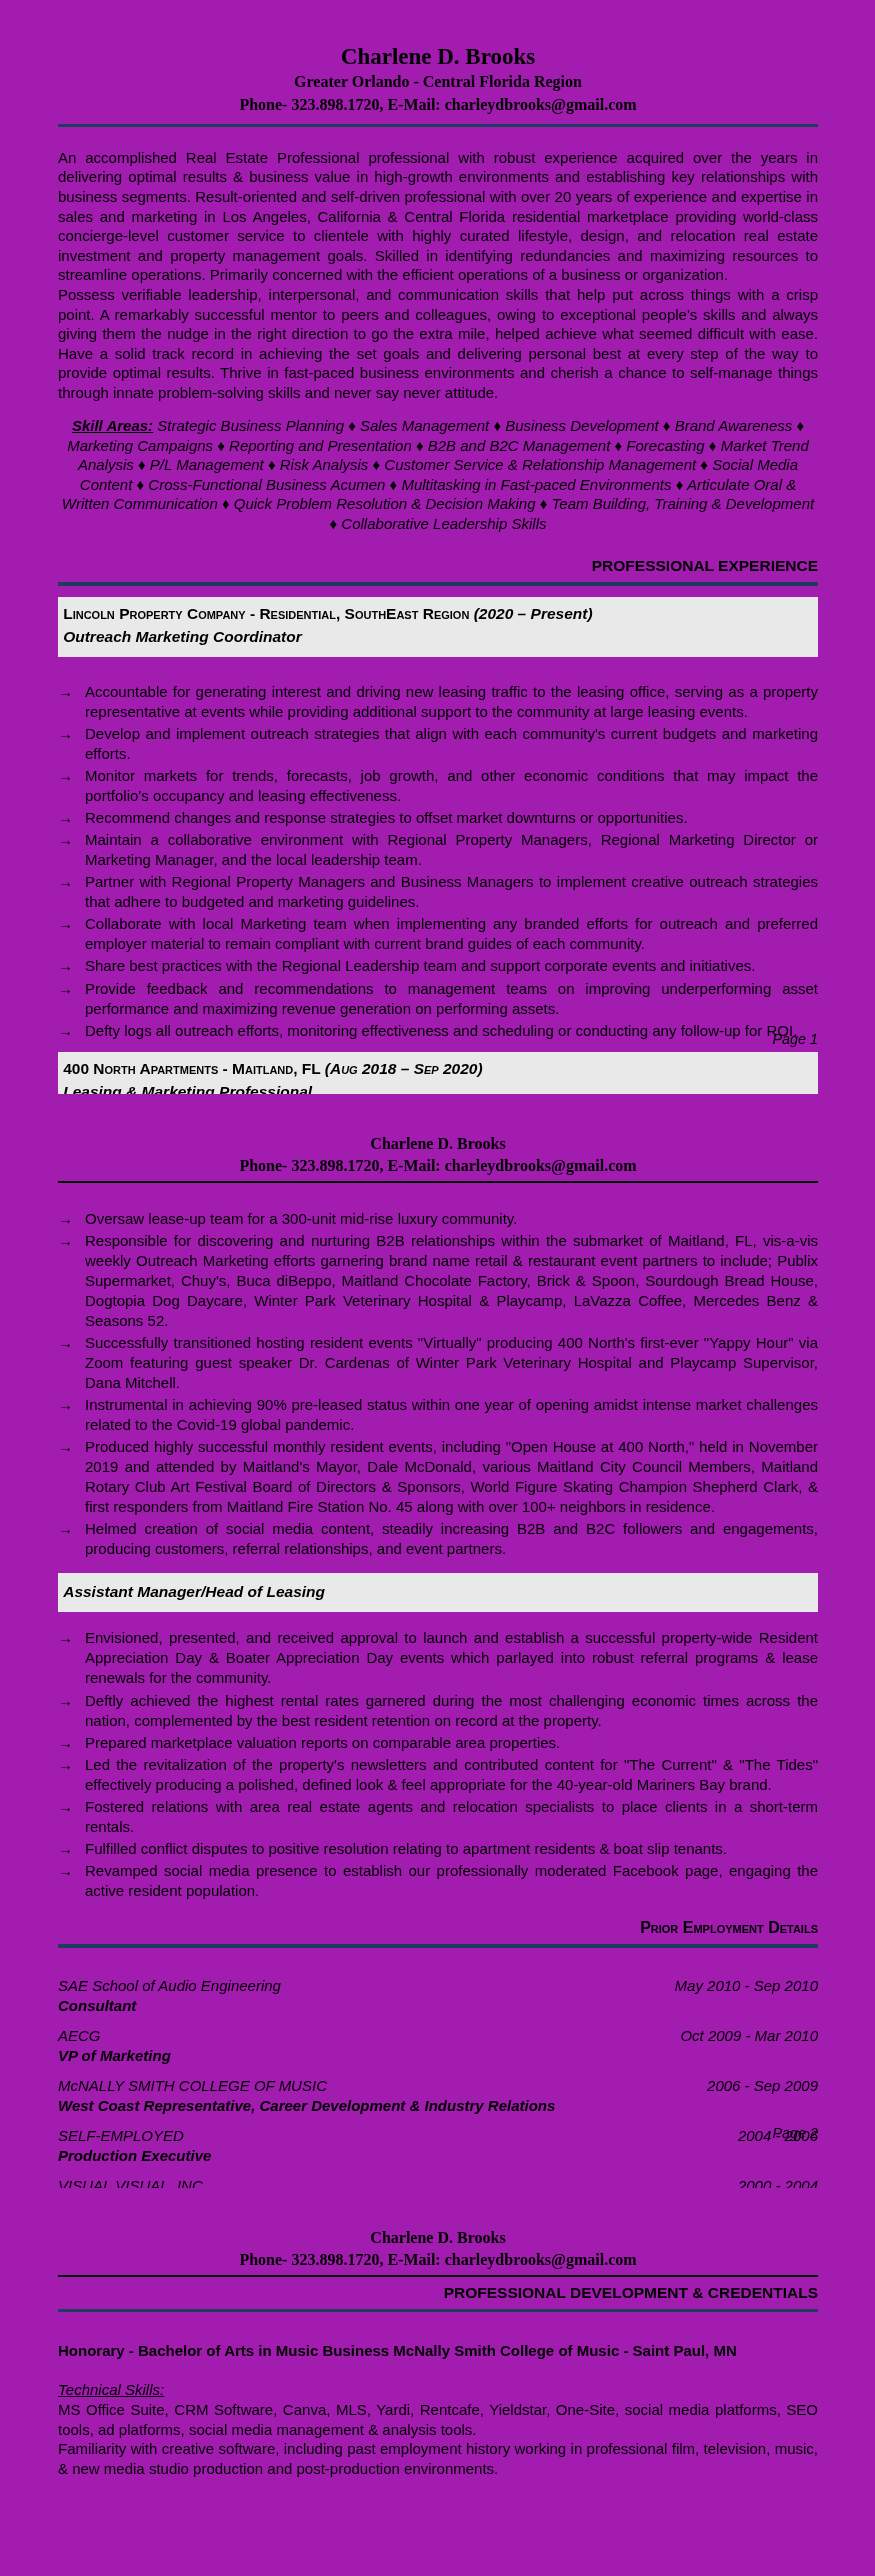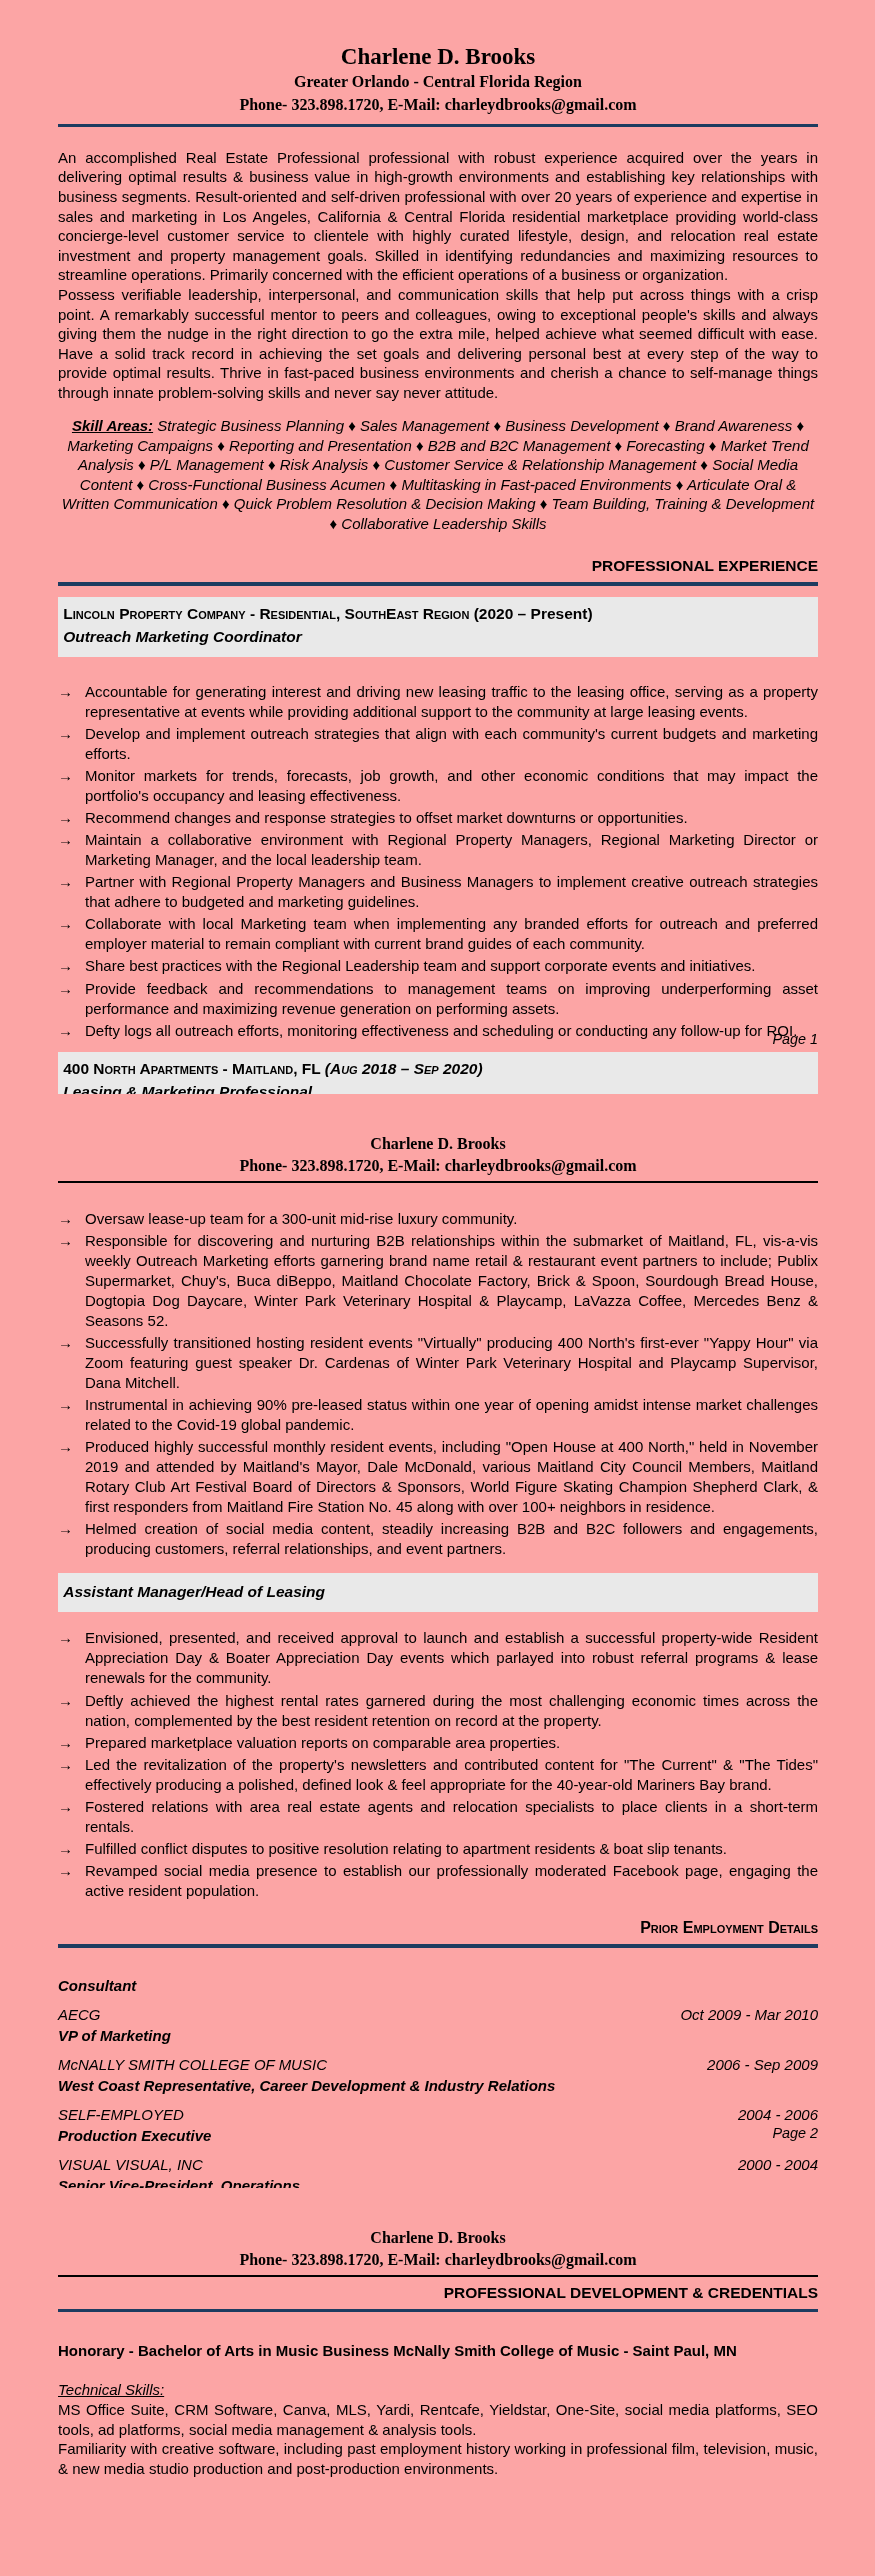--- a/index.html
+++ b/index.html
@@ -7,21 +7,21 @@
     width: 876px; height: 3400px;
     font-family: "Liberation Sans", sans-serif;
     color: #000;
   }
   .page {
     position: relative;
     width: 876px; height: 1094px;
     box-sizing: border-box;
     padding: 0 58px;
     overflow: hidden;
-    background: #fca5a5;
+    background: #a21caf;
   }
   .serif { font-family: "Liberation Serif", serif; }
 
   
   .name-main {
     padding-top: 44px; text-align: center;
     font-weight: bold; font-size: 23px; line-height: 1.15;
   }
   .sub-line {
     text-align: center; font-weight: bold; font-size: 16px; line-height: 23px;
@@ -44,21 +44,21 @@
   .sec-head { margin-top: 24px; text-align: right; font-weight: bold; font-size: 15.5px; line-height: 18.5px; }
   .sec-head.sc { font-variant: small-caps; font-size: 16px; }
 
   .banner {
     background: #e9e9e9;
     margin-top: 11.3px;
     padding: 7.2px 6.2px 9.3px 5.2px;
   }
   .banner-company { font-weight: bold; font-size: 15.5px; line-height: 20.6px; font-variant: small-caps; }
   .banner-dates-sc { font-variant: small-caps; font-style: italic; }
-  .banner-dates-it { font-variant: normal; }
+  .banner-dates-it { font-variant: normal; font-style: italic; }
   .banner-title { font-weight: bold; font-style: italic; font-size: 15.5px; line-height: 20.6px; margin-top: 2.1px; }
 
   .bullets { margin-top: 25px; }
   .bullets.tight { margin-top: 26px; }
   .bullet { display: flex; margin-bottom: 2.1px; }
   .bullet .arrow { flex: 0 0 27px; width: 27px; font-size: 15px; line-height: 19.6px; }
   .bullet .btext { flex: 1; font-size: 15px; line-height: 20px; text-align: justify; }
 
   .page-num {
     position: absolute; right: 58px; bottom: 47px;
@@ -243,20 +243,24 @@
         <span class="btext">Revamped social media presence to establish our professionally moderated Facebook page, engaging the active resident population.</span>
       </div>
     </div>
 
   <div class="sec-head sc" style="margin-top:18.5px;">Prior Employment Details</div>
   <div class="rule-blue sec" style="background: rgb(29, 60, 96);"></div>
 
   <div class="jobs">
 
       <div class="job">
+        <div class="job-row">
+          <span>SAE School of Audio Engineering</span>
+          <span>May 2010 - Sep 2010</span>
+        </div>
         <div class="job-title">Consultant</div>
       </div>
 
       <div class="job">
         <div class="job-row">
           <span>AECG</span>
           <span>Oct 2009 - Mar 2010</span>
         </div>
         <div class="job-title">VP of Marketing</div>
       </div>

